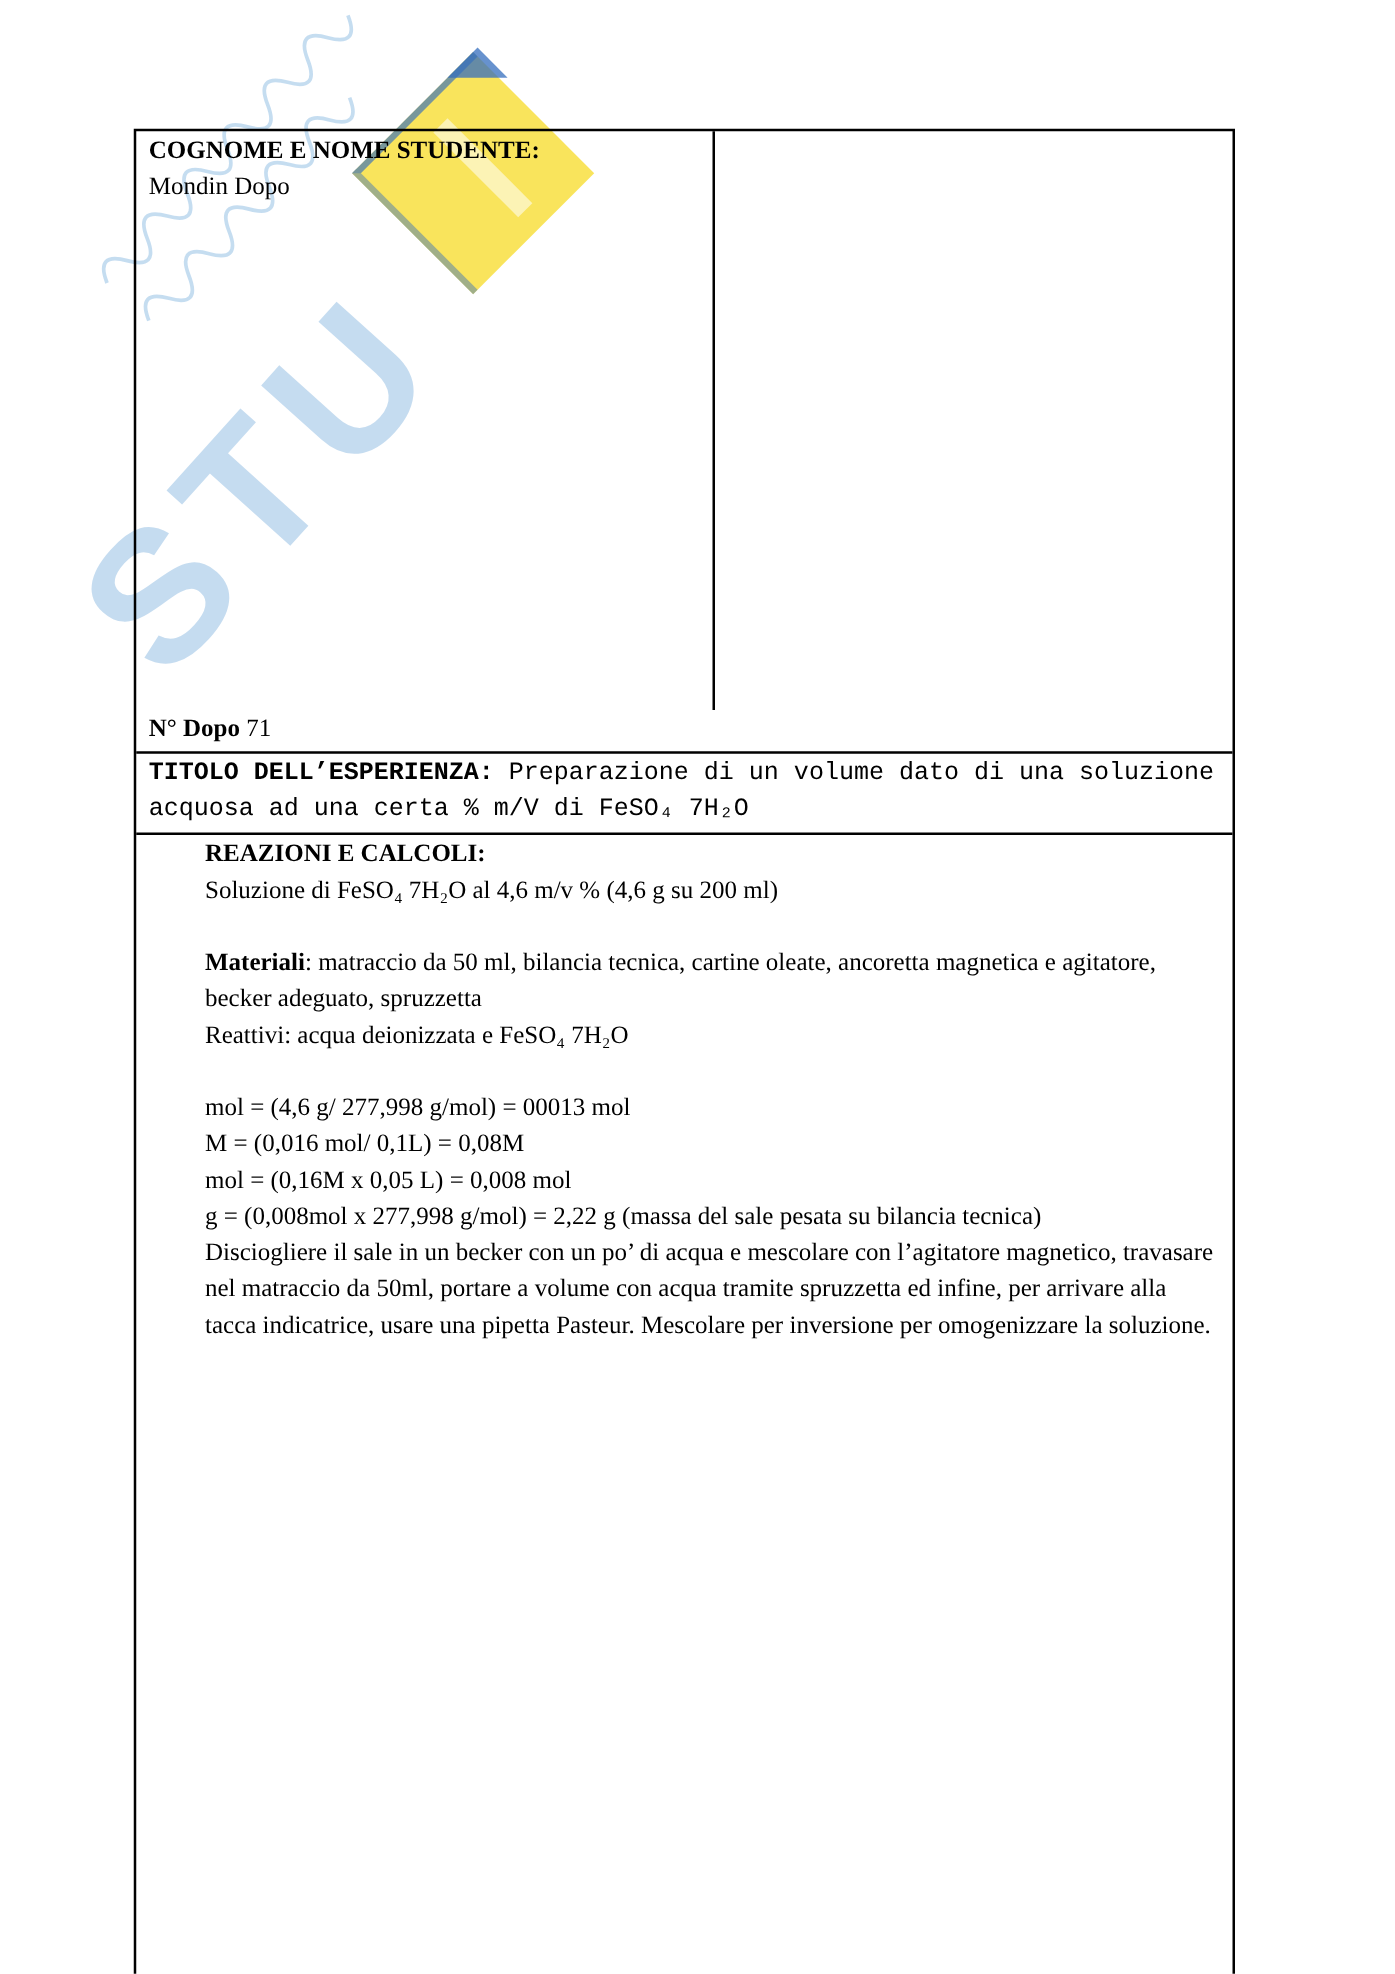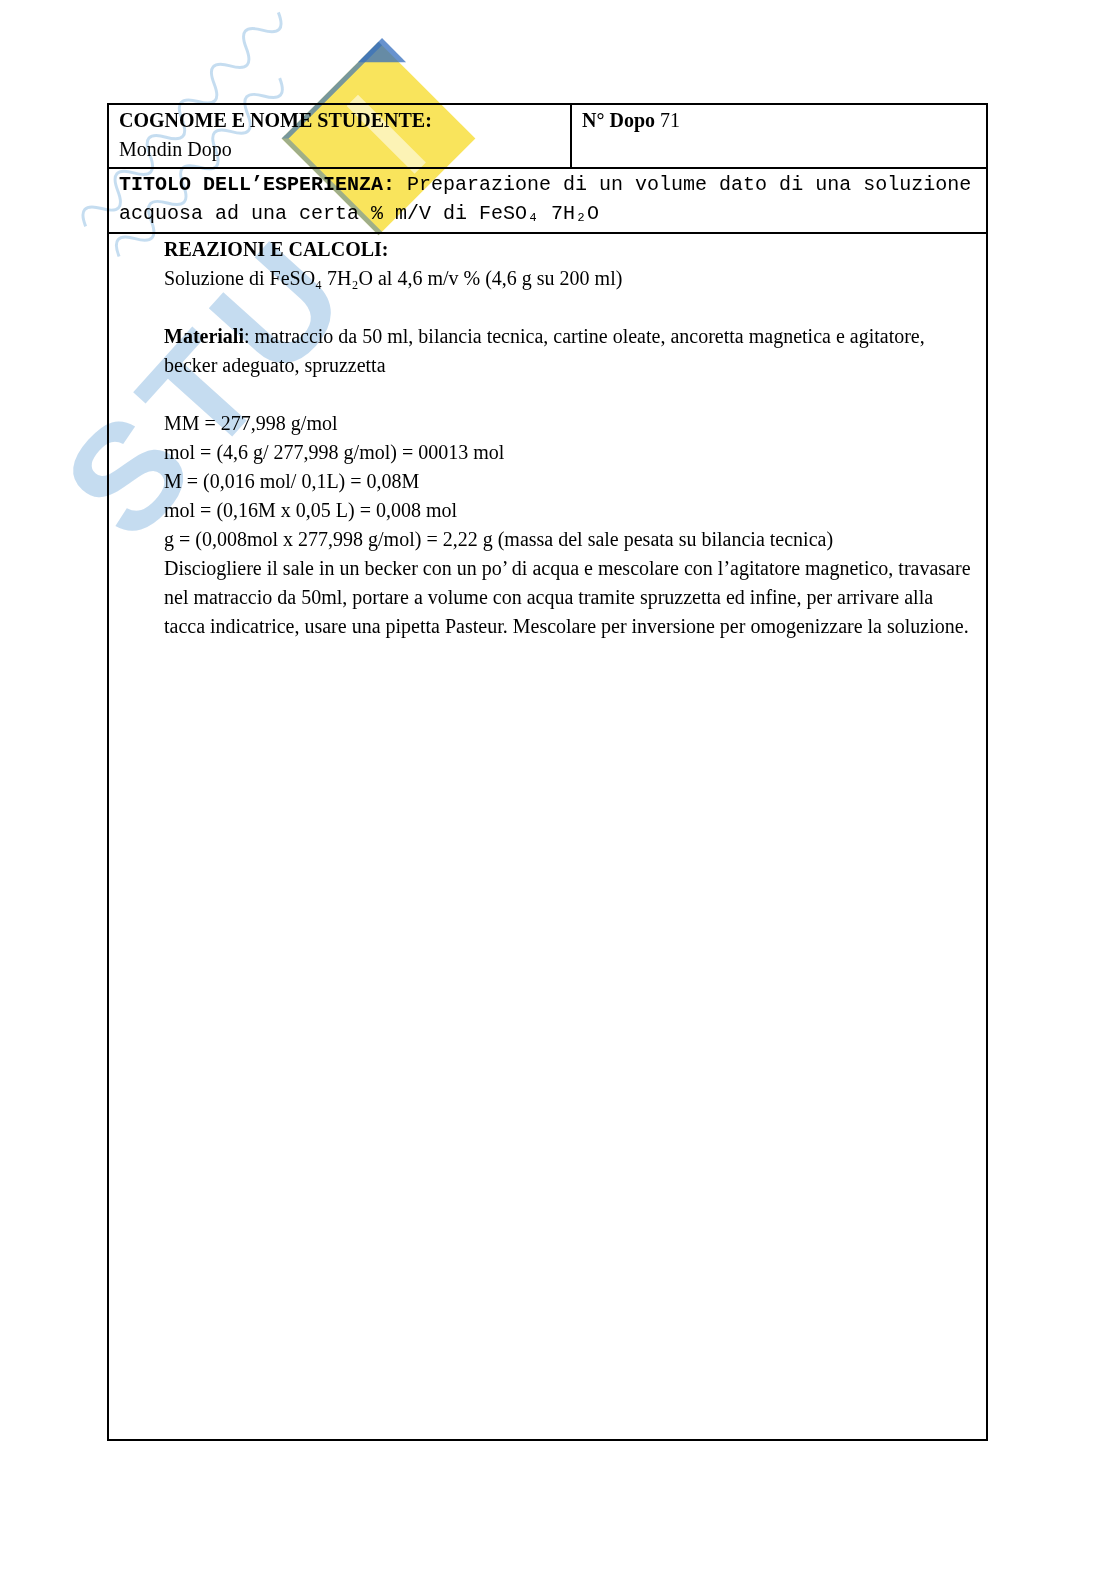--- a/index.html
+++ b/index.html
@@ -81,20 +81,21 @@
     top: 103px;
     width: 877px;
     z-index: 1;
     border: 2px solid #000000;
     line-height: 29px;
   }
   .b { font-weight: bold; }
   .row1 {
     display: flex;
     border-bottom: 2px solid #000000;
+    flex-direction: column;
   }
   .cell-left {
     width: 463px;
     flex: 0 0 463px;
     border-right: 2px solid #000000;
     padding: 1px 10px 3px 10px;
     box-sizing: border-box;
   }
   .cell-right {
     flex: 1 1 auto;
@@ -148,24 +149,24 @@
 
   <div class="row3">
     <div><span class="b">REAZIONI E CALCOLI:</span></div>
     <div>Soluzione di FeSO₄ 7H₂O al 4,6 m/v % (4,6 g su 200 ml)</div>
 
     <div class="blank"></div>
 
     <div>
       <span class="b">Materiali</span><span>: matraccio da 50 ml, bilancia tecnica, cartine oleate, ancoretta magnetica e agitatore, becker adeguato, spruzzetta</span>
     </div>
+    <div>Reattivi: acqua deionizzata e FeSO₄ 7H₂O</div>
 
     <div class="blank"></div>
 
-    <div>MM = 277,998 g/mol</div>
     <div>mol = (4,6 g/ 277,998 g/mol) = 00013 mol</div>
     <div>M = (0,016 mol/ 0,1L) = 0,08M</div>
     <div>mol = (0,16M x 0,05 L) = 0,008 mol</div>
     <div>g = (0,008mol x 277,998 g/mol) = 2,22 g (massa del sale pesata su bilancia tecnica)</div>
 
     <div>Disciogliere il sale in un becker con un po’ di acqua e mescolare con l’agitatore magnetico, travasare nel matraccio da 50ml, portare a volume con acqua tramite spruzzetta ed infine, per arrivare alla tacca indicatrice, usare una pipetta Pasteur. Mescolare per inversione per omogenizzare la soluzione.</div>
 
     <div class="blank"></div>
 
   </div>

